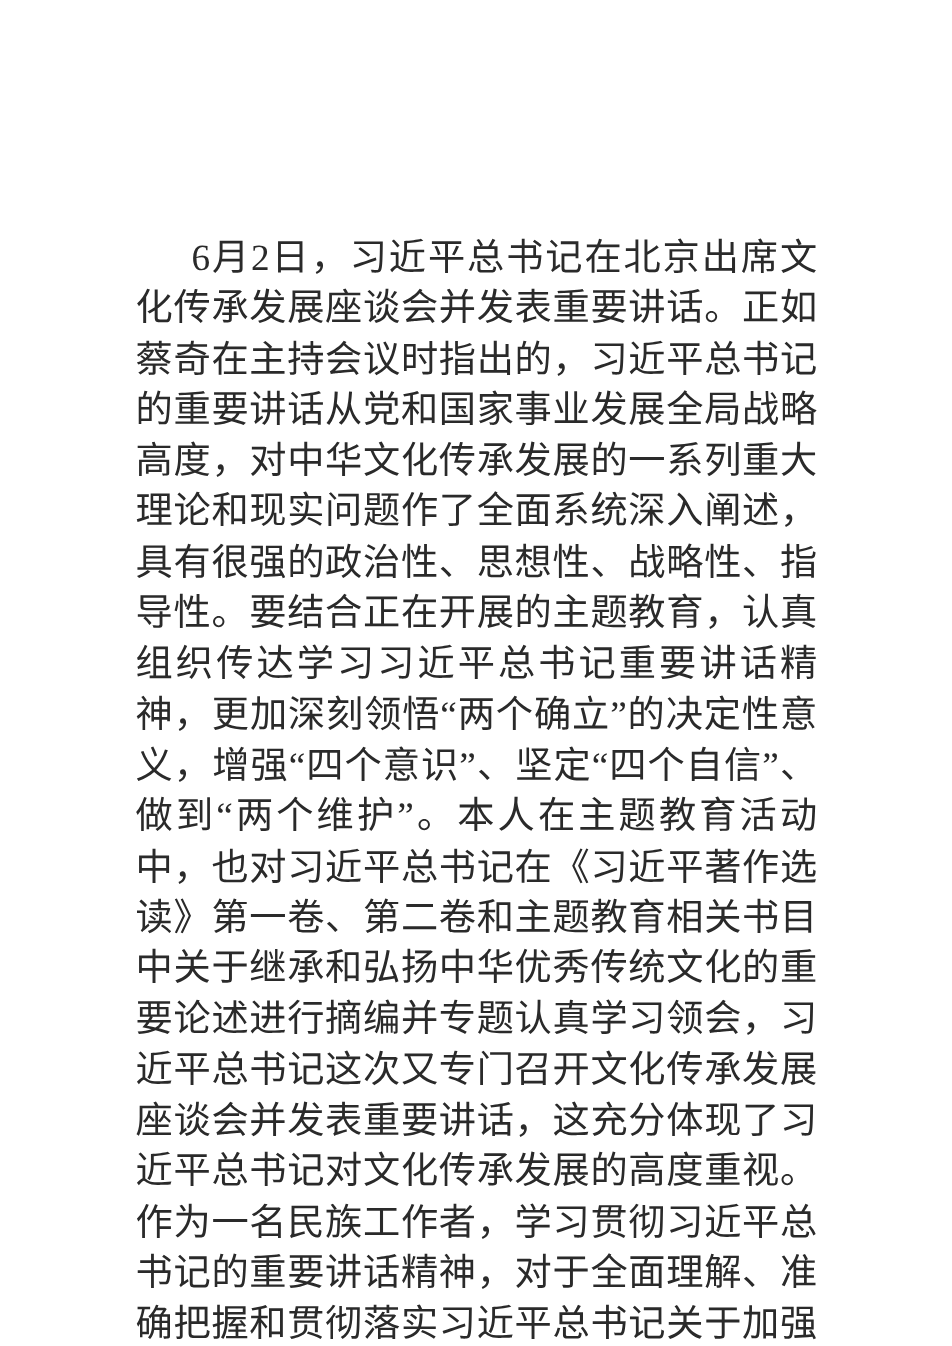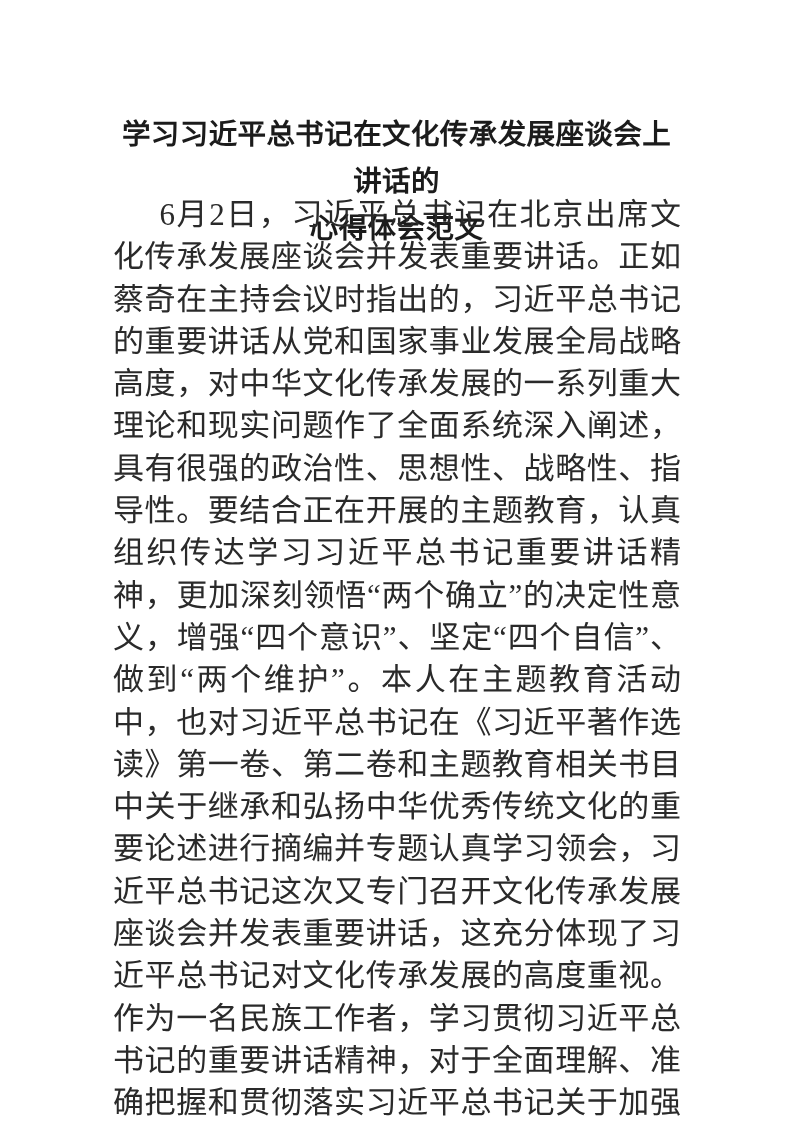--- a/index.html
+++ b/index.html
@@ -71,22 +71,18 @@
   
   .doc-title, .body-para {
     text-rendering: optimizeLegibility;
   }
 </style>
 </head>
 <body>
 
 <div class="page" style="background: rgb(255, 255, 255);">
 
-  <h1 class="doc-title" style="color: rgb(27, 27, 27);">
-    <span class="title-line title-line-1">学习习近平总书记在文化传承发展座谈会上讲话的</span>
-    <span class="title-line title-line-2">心得体会范文</span>
-  </h1>
 
   <div class="doc-body">
     <p class="body-para" style="color: rgb(42, 42, 42);">6月2日，习近平总书记在北京出席文化传承发展座谈会并发表重要讲话。正如蔡奇在主持会议时指出的，习近平总书记的重要讲话从党和国家事业发展全局战略高度，对中华文化传承发展的一系列重大理论和现实问题作了全面系统深入阐述，具有很强的政治性、思想性、战略性、指导性。要结合正在开展的主题教育，认真组织传达学习习近平总书记重要讲话精神，更加深刻领悟“两个确立”的决定性意义，增强“四个意识”、坚定“四个自信”、做到“两个维护”。本人在主题教育活动中，也对习近平总书记在《习近平著作选读》第一卷、第二卷和主题教育相关书目中关于继承和弘扬中华优秀传统文化的重要论述进行摘编并专题认真学习领会，习近平总书记这次又专门召开文化传承发展座谈会并发表重要讲话，这充分体现了习近平总书记对文化传承发展的高度重视。作为一名民族工作者，学习贯彻习近平总书记的重要讲话精神，对于全面理解、准确把握和贯彻落实习近平总书记关于加强和改进民族工作的重要思想，做好《中华民族交往交流交融史》编纂工作，正确把握中华文化和各民族文化的关系，有形有感有效铸牢中华民族共同体意识，推进新时代民族工作高质量发展具有重要意义。</p>
   </div>
 
 </div>
 
 </body></html>

